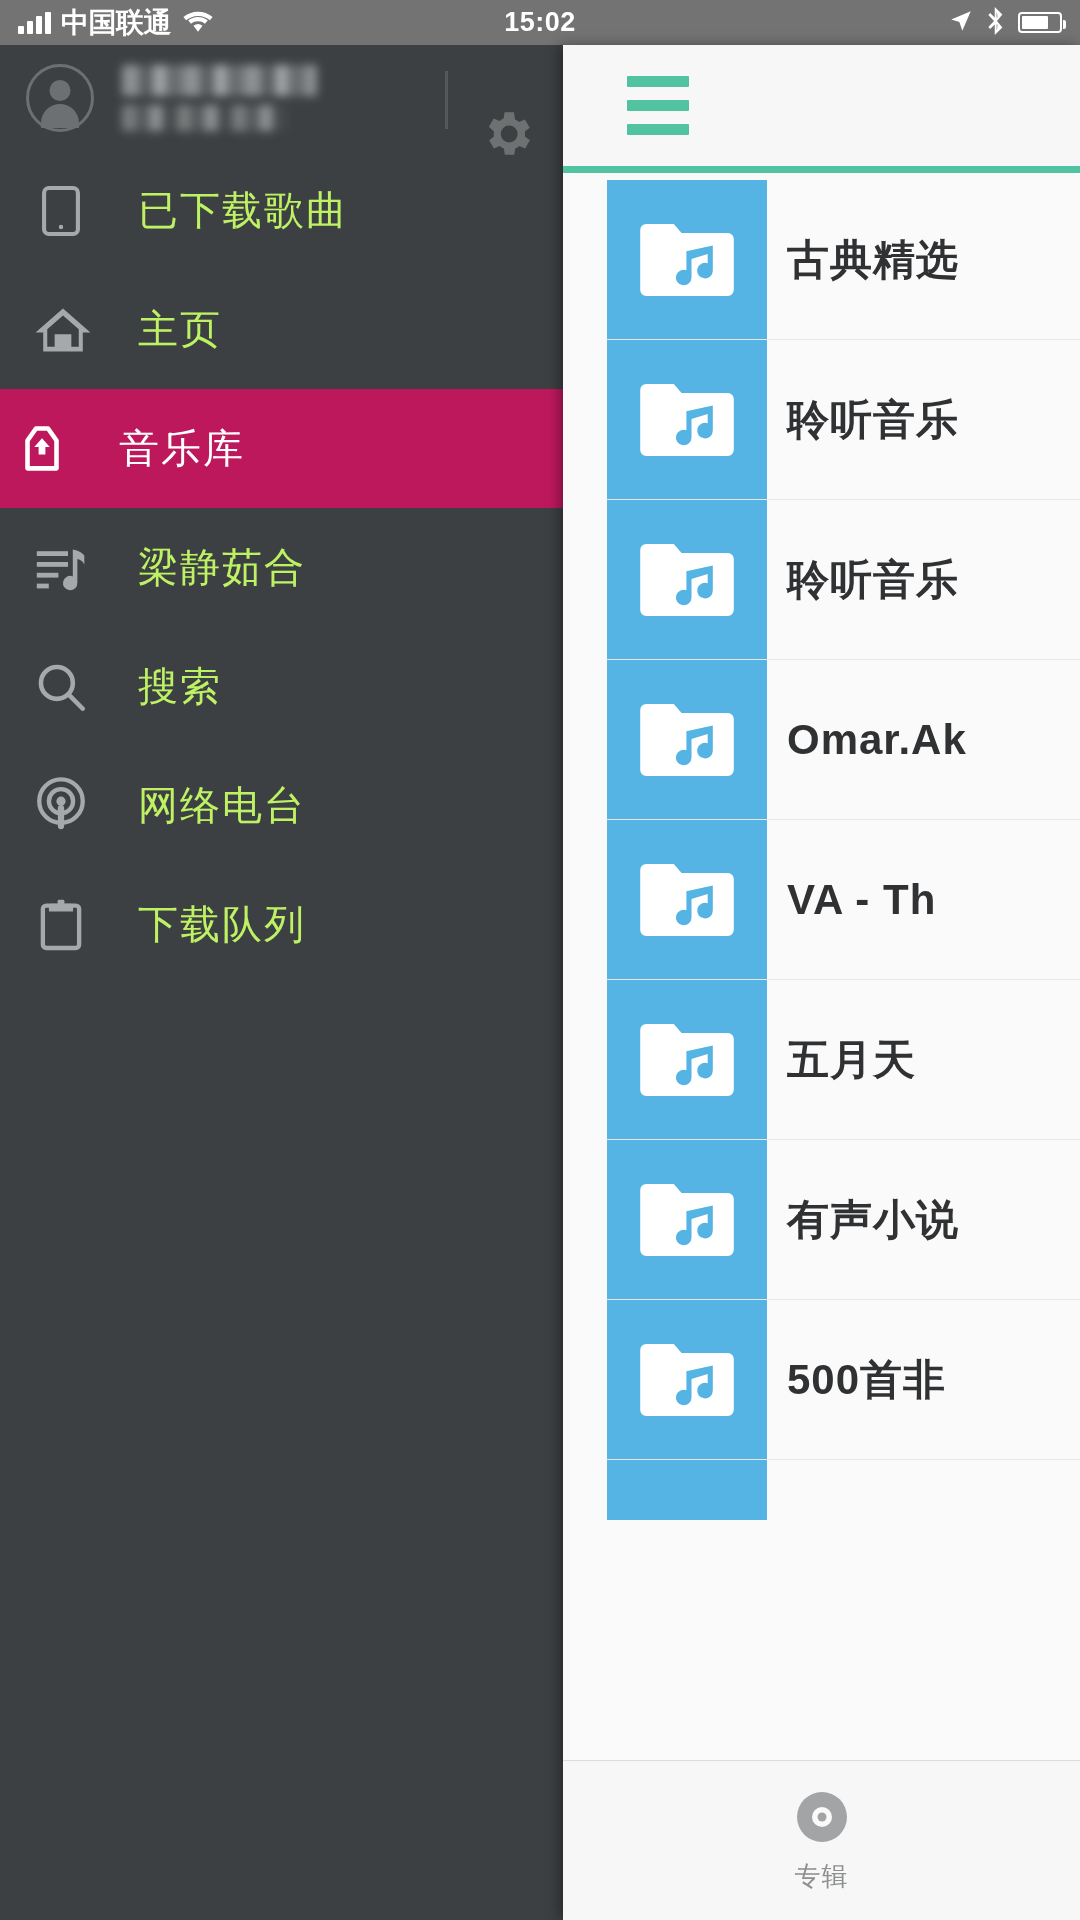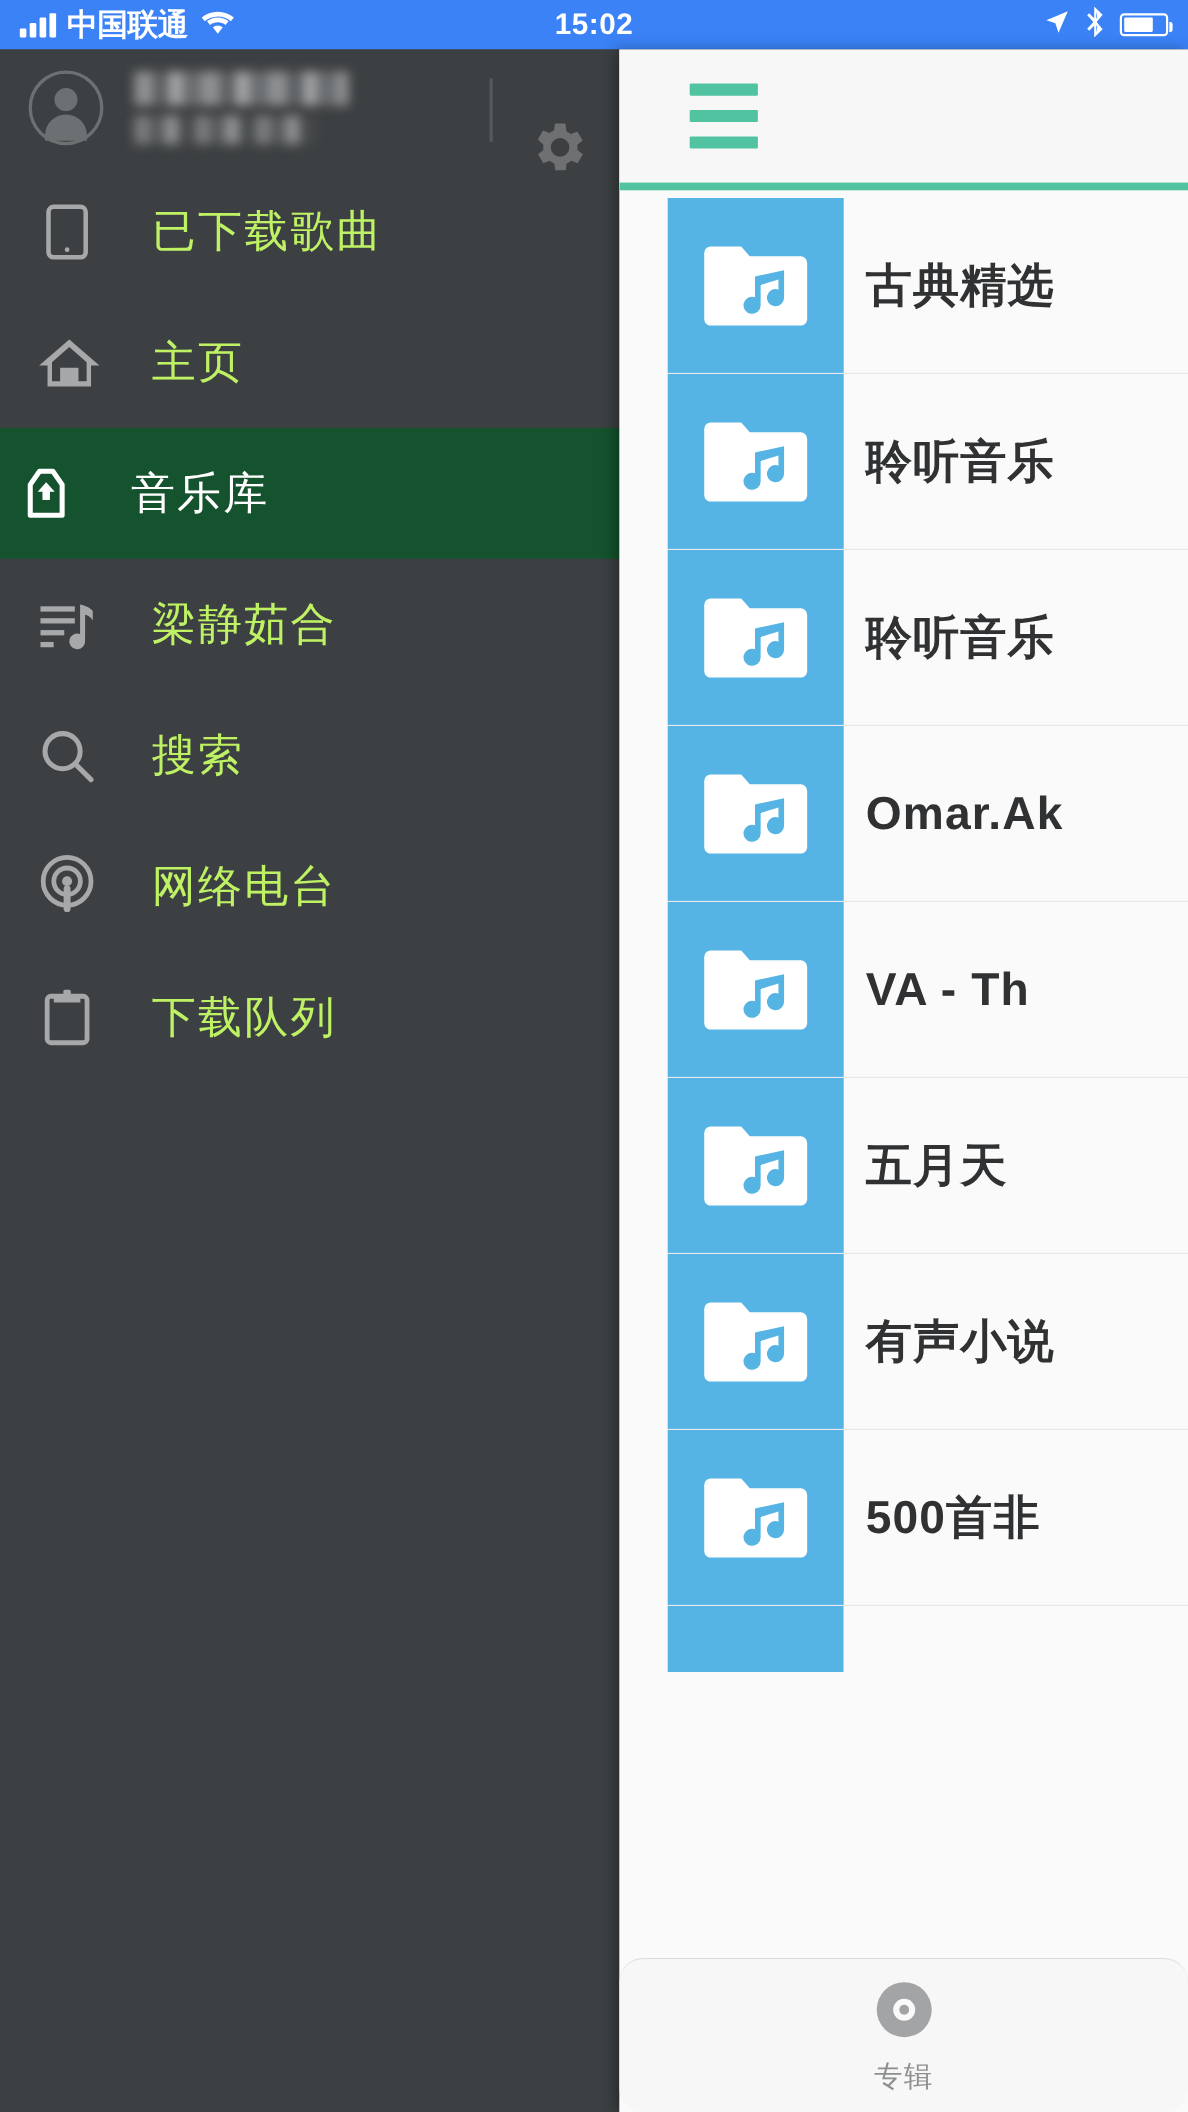--- a/index.html
+++ b/index.html
@@ -8,21 +8,21 @@
     width:1080px; height:1920px;
     background:#000;
     font-family:"Liberation Sans","DejaVu Sans",sans-serif;
     overflow:hidden;
   }
   #screen { position:relative; width:1080px; height:1920px; overflow:hidden; background:#3c3f41; }
 
   
   #statusbar {
     position:absolute; top:0; left:0; width:1080px; height:45px;
-    background:#3b82f6; color:#fff;
+    background:#737373; color:#fff;
     display:flex; align-items:center;
   }
   .sb-left { display:flex; align-items:center; gap:10px; padding-left:18px; }
   .sb-center { position:absolute; left:0; right:0; text-align:center; font-size:27px; font-weight:600; letter-spacing:0.5px; }
   .sb-right { position:absolute; right:18px; display:flex; align-items:center; gap:12px; }
   .carrier { font-size:28px; font-weight:600; letter-spacing:-0.5px; }
   .sig { display:flex; align-items:flex-end; gap:3px; height:22px; }
   .sig i { display:block; width:6px; background:#fff; border-radius:1px; }
   .sig i:nth-child(1){height:8px;}
   .sig i:nth-child(2){height:13px;}
@@ -59,21 +59,21 @@
   .redact.l2 { width:165px; height:26px;
      background:repeating-linear-gradient(90deg,#7a7c7e 0 14px,#55585a 14px 27px,#8c8e90 27px 41px,#63666840 41px 55px); }
   .acct-divider { position:absolute; left:445px; top:26px; width:3px; height:58px; background:#55585a; }
   .gear { position:absolute; left:478px; top:60px; width:58px; height:58px; }
 
   .nav-item {
     height:119px; display:flex; align-items:center; padding-left:32px; cursor:default;
   }
   .nav-item .ic { width:68px; display:flex; align-items:center; justify-content:flex-start; }
   .nav-item .lbl { margin-left:38px; font-size:40px; color:#bef264; letter-spacing:2px; }
-  .nav-item.active { background:#14532d;padding-left:13px; }
+  .nav-item.active { background:#be185d;padding-left:13px; }
   .nav-item.active .lbl { color:#ffffff; }
 
   
   #panel {
     position:absolute; top:45px; left:563px; width:517px; height:1875px;
     background:#fafafa; overflow:hidden;
     box-shadow:-4px 0 12px rgba(0,0,0,0.35);
   }
   #panel-header {
     height:128px; background:#f7f7f7; display:flex; align-items:center; padding-left:64px;
@@ -86,23 +86,23 @@
   .folder-row { height:160px; display:flex; align-items:stretch; border-bottom:1px solid #e8e8e8; background:#fafafa; }
   .folder-thumb { width:160px; flex:0 0 160px; background:#55b4e4; display:flex; align-items:center; justify-content:center; }
   .folder-name { flex:1; display:flex; align-items:center; padding-left:20px; font-size:42px;
       font-weight:bold; color:#2f3133; white-space:nowrap; overflow:hidden; letter-spacing:1px; }
   .tail-strip { height:60px; background:#55b4e4; width:160px; }
   .tail-row { display:flex; }
   .tail-row .tail-rest { flex:1; background:#fafafa; }
 
   
   #tabbar {
-    position:absolute; left:0; right:0; bottom:0; height:140px;
+    position:absolute; left:0; right:0; bottom:0; height:160px;
     background:#f7f7f7; border-top:1px solid #dcdcdc;
-    display:flex; align-items:center;border-radius:22px;
+    display:flex; align-items:center;
   }
   .tab { flex:1; display:flex; flex-direction:column; align-items:center; justify-content:center; gap:8px; }
   .tab .tlabel { font-size:26px; color:#8d8f91; letter-spacing:1px; }
 </style>
 </head>
 <body>
 
 <div id="screen">
 
   <div id="statusbar">

